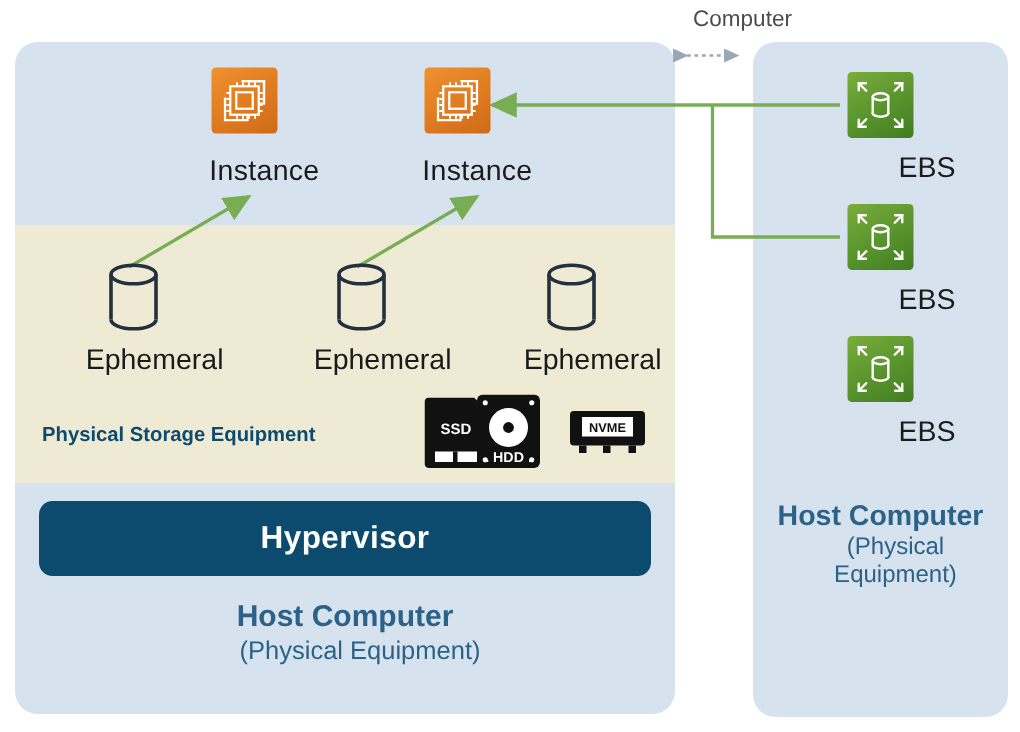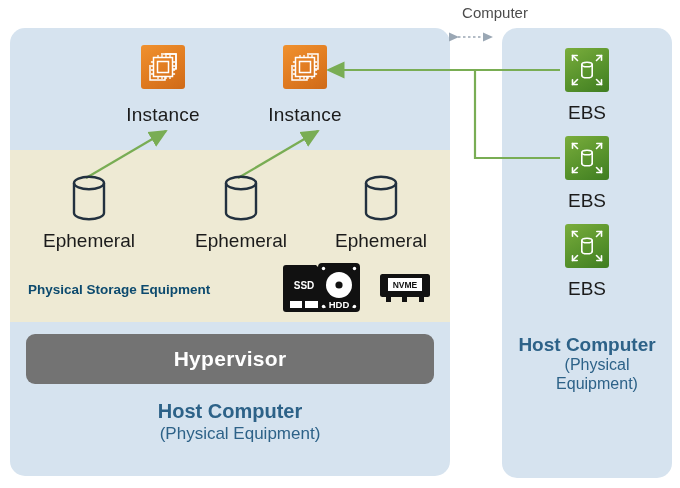--- a/index.html
+++ b/index.html
@@ -41,21 +41,21 @@
     left: 10px;
     top: 150px;
     width: 440px;
     height: 172px;
     background: #eeead4;
   }
 
   
   .lbl {
     position: absolute;
-    text-align: center;
+    text-align: right;
     color: #1b1b1b;
     white-space: nowrap;
   }
   .lbl-instance {
     font-size: 19px;
     letter-spacing: .2px;
   }
   .lbl-ephemeral {
     font-size: 19px;
   }
@@ -81,21 +81,21 @@
     white-space: nowrap;
   }
 
   
   #hypervisor-bar {
     position: absolute;
     left: 26px;
     top: 334px;
     width: 408px;
     height: 50px;
-    background: #737373;
+    background: #0c4a6e;
     border-radius: 9px;
     display: flex;
     align-items: center;
     justify-content: center;
   }
   #hypervisor-label {
     color: #ffffff;
     font-size: 21px;
     font-weight: bold;
     letter-spacing: .3px;

